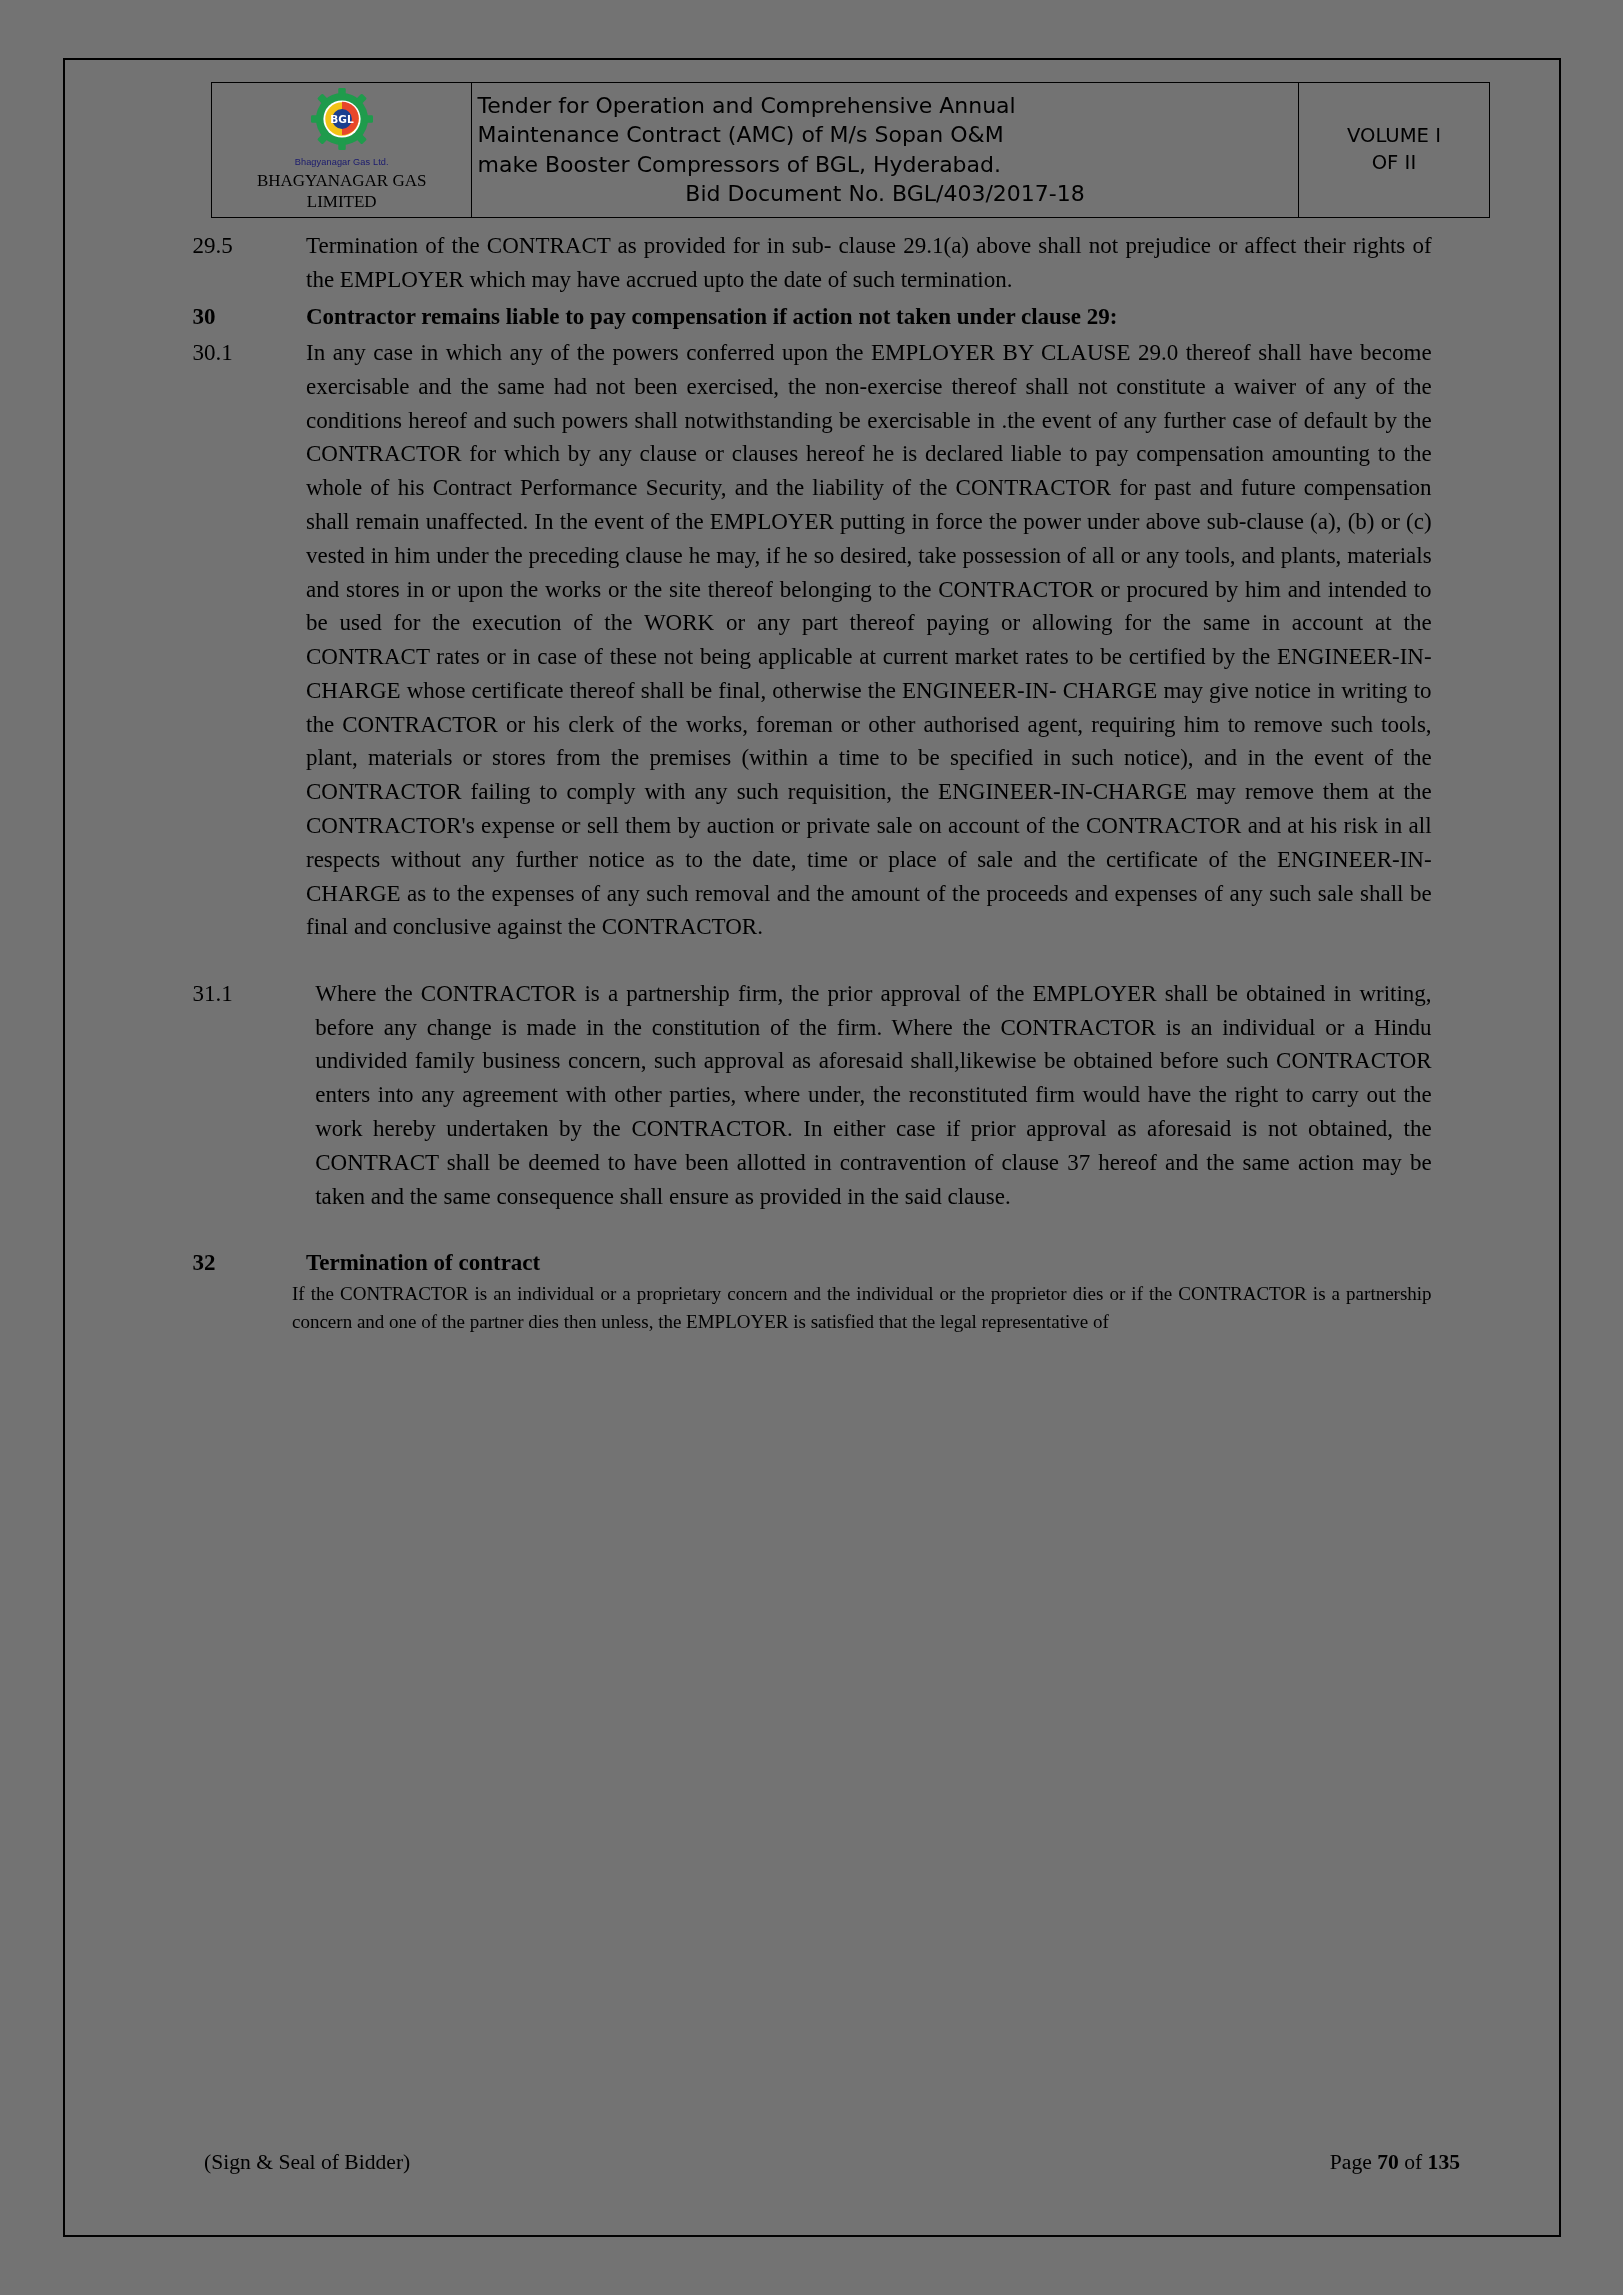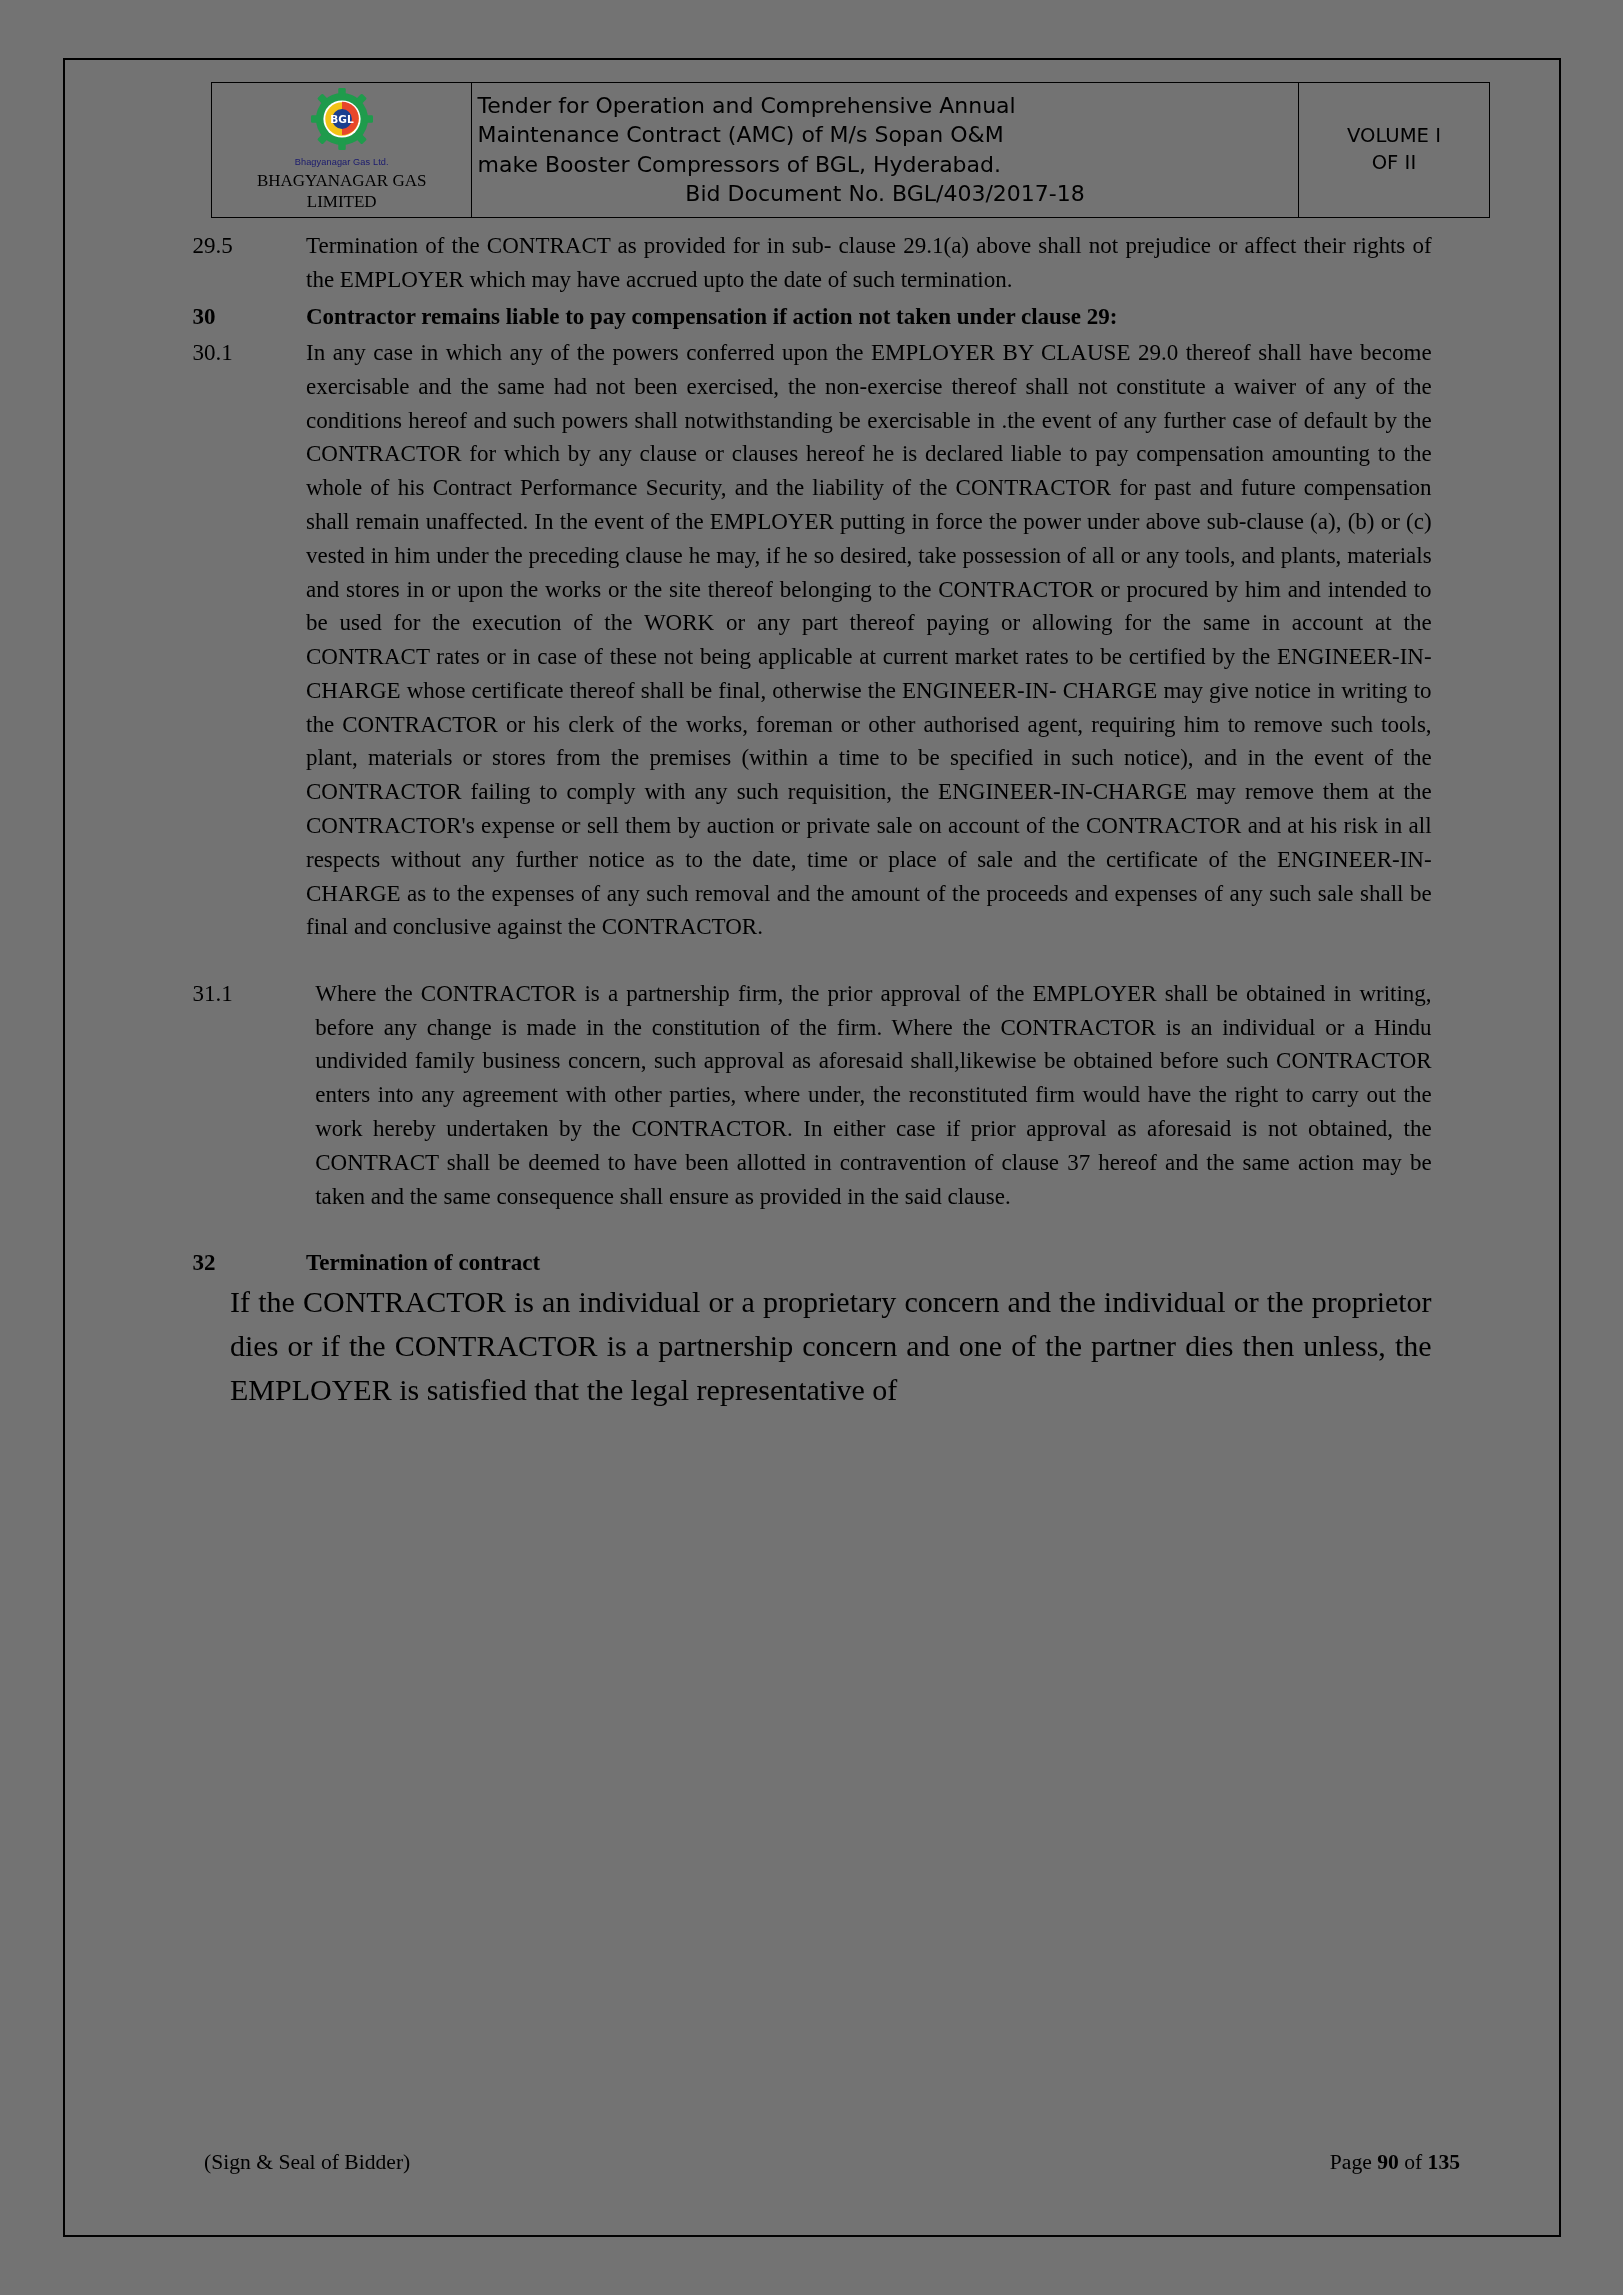--- a/index.html
+++ b/index.html
@@ -121,22 +121,22 @@
     line-height: 1.47;
     text-align: justify;
     text-justify: inter-word;
     padding-right: 14.4px;
   }
   .bold {
     font-weight: bold;
   }
   .spacer-md { height: 30px; }
   .indent-body {
-    margin-left: 40px;
-    font-size: 30px;
+    margin-left: 102px;
+    font-size: 19px;
     line-height: 1.47;
     text-align: justify;
     padding-right: 14.4px;
   }
   .clause .body.nojust {
     text-align: left;
   }
 
   
   .footer {
@@ -236,17 +236,17 @@
     </div>
 
 
     <div class="indent-body">If the CONTRACTOR is an individual or a proprietary concern and the individual or the proprietor dies or if the CONTRACTOR is a partnership concern and one of the partner dies then unless, the EMPLOYER is satisfied that the legal representative of</div>
 
   </div>
 
   <div class="footer">
     <div class="left">(Sign &amp; Seal of Bidder)</div>
     <div class="right">
-      <span>Page </span><b>90</b><span> of </span><b>135</b>
+      <span>Page </span><b>70</b><span> of </span><b>135</b>
     </div>
   </div>
 </div>
 
 
 </body></html>

